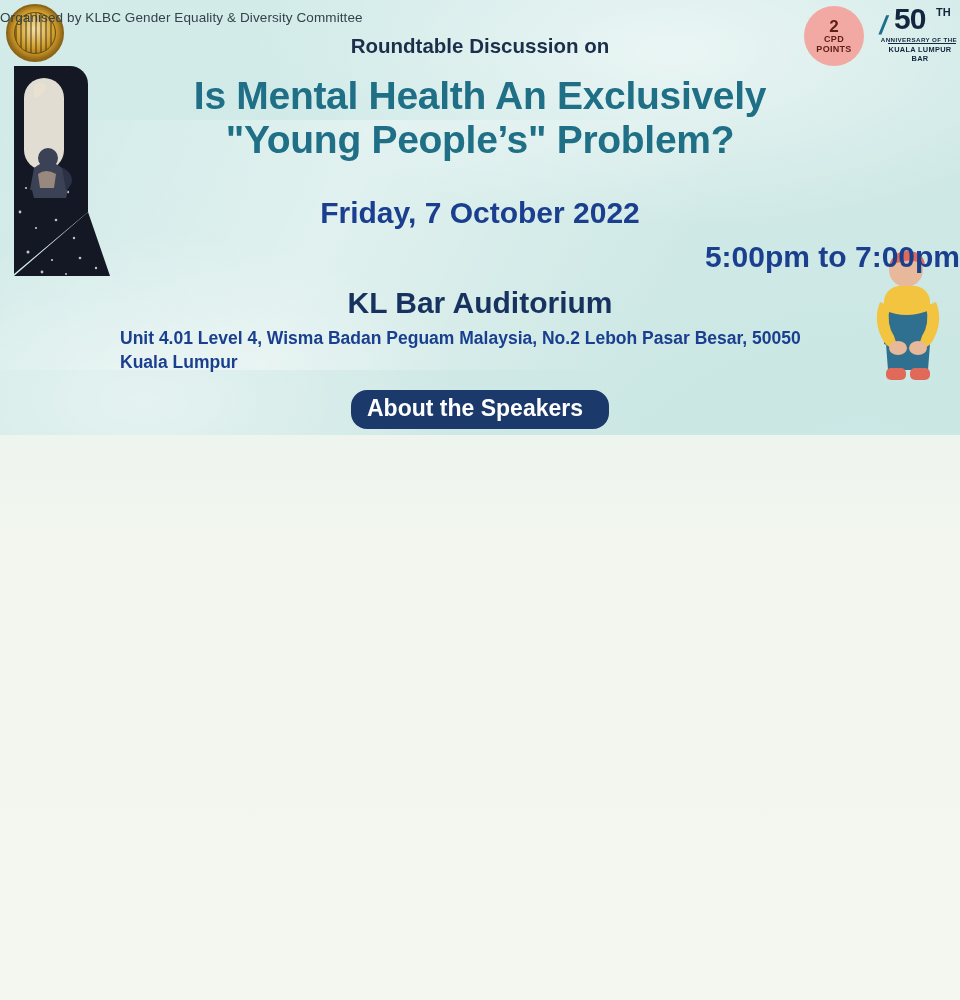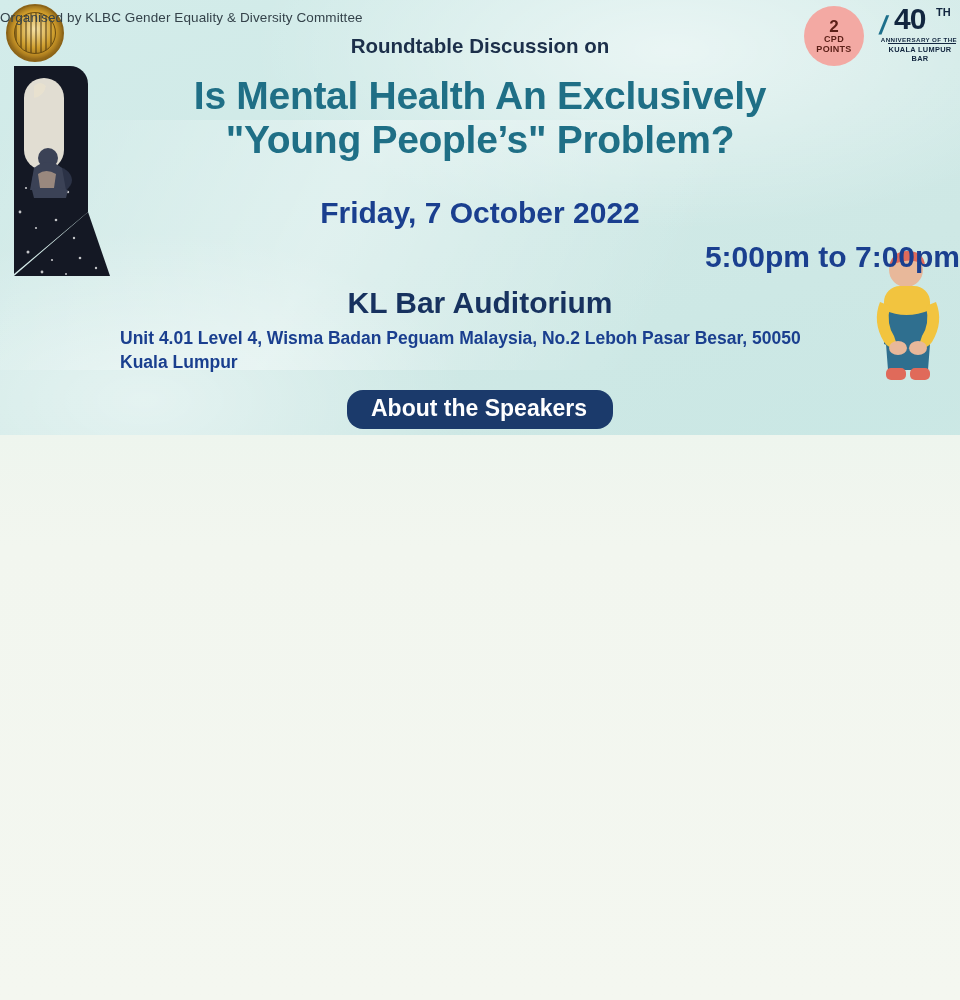--- a/index.html
+++ b/index.html
@@ -212,21 +212,21 @@
   
   .about-ribbon {
     position: absolute;
     left: 50%;
     transform: translateX(-50%);
     top: 390px;
     background: #1b3a6b;
     color: #ffffff;
     font-size: 23px;
     font-weight: bold;
-    padding: 5px 26px 7px 24px;
+    padding: 5px 26px 7px 16px;
     border-radius: 16px;
     white-space: nowrap;
   }
 
   
   .illus-left {
     position: absolute;
     left: 8px; top: 62px;
     width: 108px; height: 220px;
   }
@@ -281,21 +281,21 @@
   <div class="roundtable">Roundtable Discussion on</div>
 
   <div class="cpd-badge">
     <div class="num">2</div>
     <div class="t1">CPD</div>
     <div class="t2">POINTS</div>
   </div>
 
   <div class="anniv">
     <div class="slash">/</div>
-    <div class="thirty">40</div>
+    <div class="thirty">50</div>
     <div class="th">TH</div>
     <div class="rule"></div>
     <div class="sub1">ANNIVERSARY OF THE</div>
     <div class="sub2">KUALA LUMPUR BAR</div>
   </div>
 
   <div class="illus-left">
     <svg width="108" height="220" viewBox="0 0 108 220">
       <path d="M6 4 h56 a18 18 0 0 1 18 18 v128 l-74 62 z" fill="#141824"></path>
       <path d="M80 150 l22 64 h-96 z" fill="#141824"></path>

